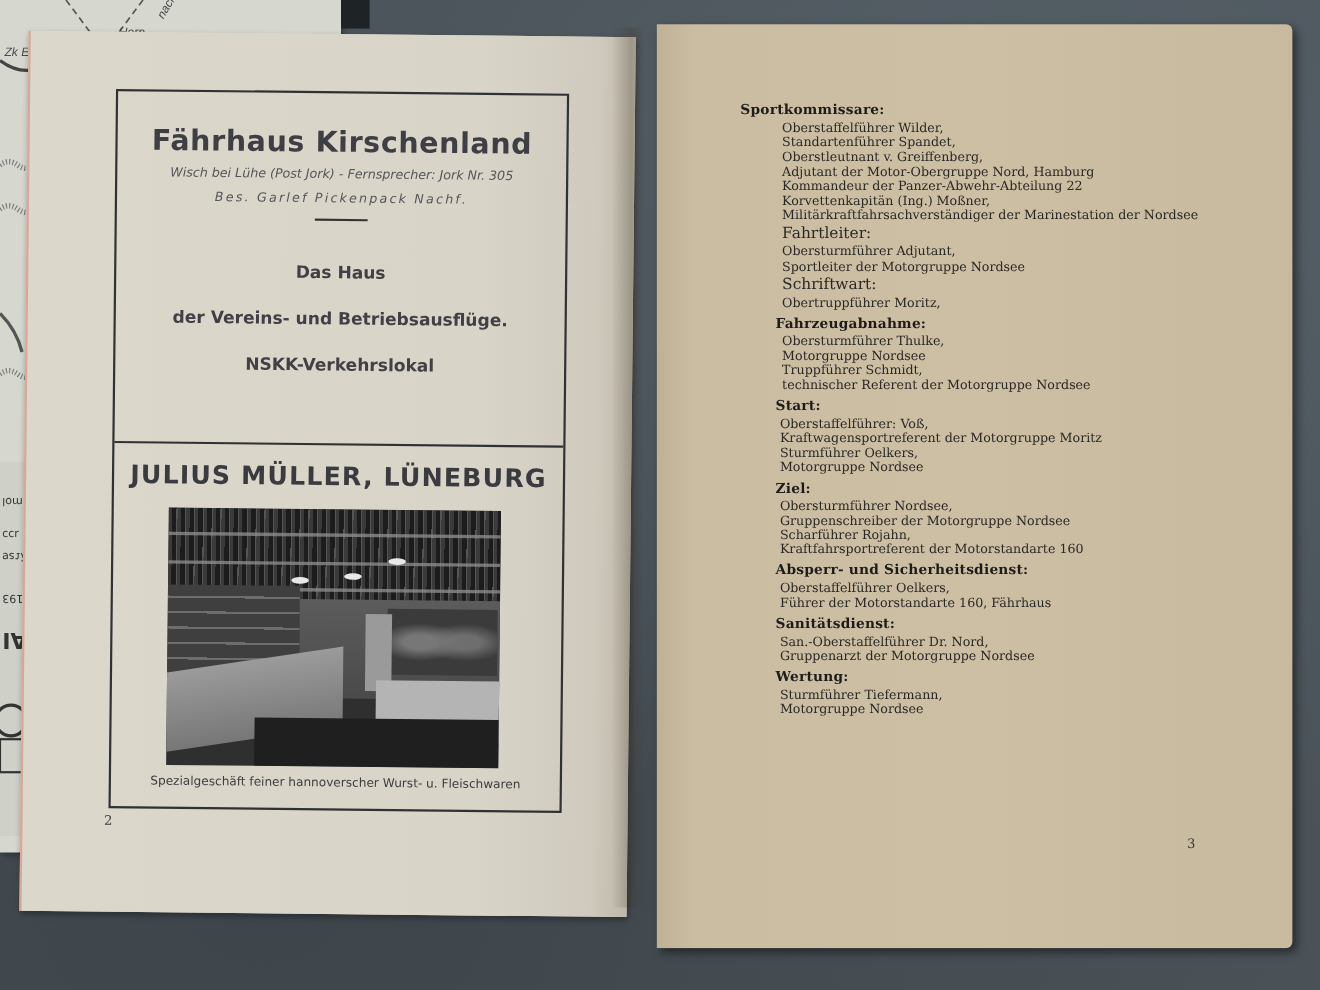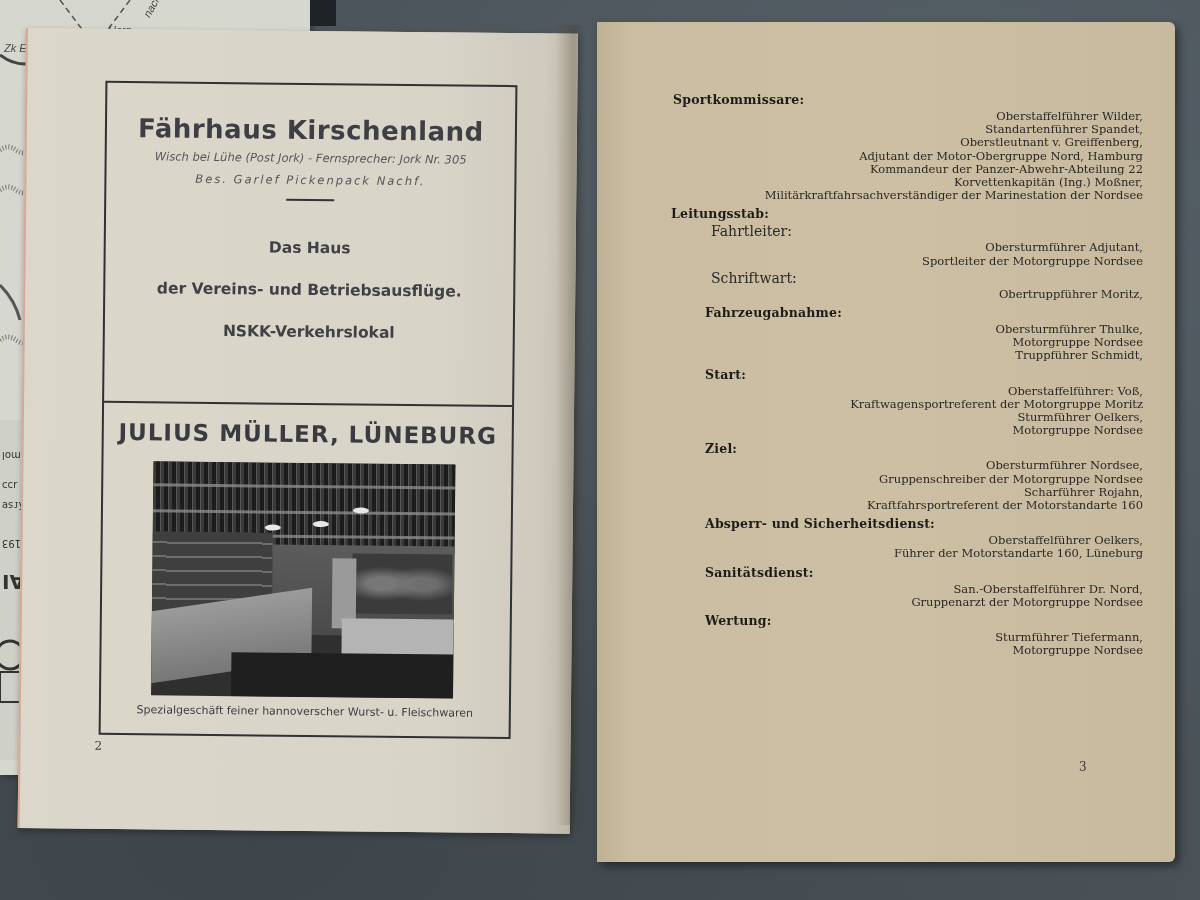--- a/index.html
+++ b/index.html
@@ -126,21 +126,21 @@
   .section-head {
     font-family: "DejaVu Serif", serif; font-weight: bold; font-size: 12.5px;
     color: #1e1c1a; letter-spacing: 0.2px; margin-top: 4px; line-height: 15px;
   }
   .section-head.sub { margin-left: 32px; }
   .entry {
     font-family: "DejaVu Serif", serif; font-size: 11.5px; color: #2a2825;
     line-height: 13.2px; margin-left: 38px;
   }
   .entry.shift { margin-left: 36px; }
-  .entry-group { margin-top: 3px; margin-bottom: 2px; text-align: right; }
+  .entry-group { margin-top: 3px; margin-bottom: 2px; }
   .subrole {
     font-family: "DejaVu Serif", serif; font-size: 14px; color: #2a2825;
     margin-left: 38px; margin-top: 3px; line-height: 14px;
   }
   .page-num-right {
     position: absolute; left: 482px; top: 738px; font-family: "DejaVu Serif", serif;
     font-size: 12px; color: #3a3a3a;
   }
 </style>
 </head>
@@ -216,36 +216,36 @@
     <div class="entry-group">
       <div class="entry">Oberstaffelführer Wilder,</div>
       <div class="entry">Standartenführer Spandet,</div>
       <div class="entry">Oberstleutnant v. Greiffenberg,</div>
       <div class="entry">Adjutant der Motor-Obergruppe Nord, Hamburg</div>
       <div class="entry">Kommandeur der Panzer-Abwehr-Abteilung 22</div>
       <div class="entry">Korvettenkapitän (Ing.) Moßner,</div>
       <div class="entry">Militärkraftfahrsachverständiger der Marinestation der Nordsee</div>
     </div>
 
-    <div class="section-head" style="margin-left:-2px;">Leitungsstab:</div>
     <div class="subrole">Fahrtleiter:</div>
     <div class="entry-group">
       <div class="entry">Obersturmführer Adjutant,</div>
       <div class="entry">Sportleiter der Motorgruppe Nordsee</div>
     </div>
     <div class="subrole">Schriftwart:</div>
     <div class="entry-group">
       <div class="entry">Obertruppführer Moritz,</div>
     </div>
 
     <div class="section-head sub">Fahrzeugabnahme:</div>
     <div class="entry-group">
       <div class="entry">Obersturmführer Thulke,</div>
       <div class="entry">Motorgruppe Nordsee</div>
       <div class="entry">Truppführer Schmidt,</div>
+      <div class="entry">technischer Referent der Motorgruppe Nordsee</div>
     </div>
 
     <div class="section-head sub">Start:</div>
     <div class="entry-group">
       <div class="entry shift">Oberstaffelführer: Voß,</div>
       <div class="entry shift">Kraftwagensportreferent der Motorgruppe Moritz</div>
       <div class="entry shift">Sturmführer Oelkers,</div>
       <div class="entry shift">Motorgruppe Nordsee</div>
     </div>
 
@@ -253,21 +253,21 @@
     <div class="entry-group">
       <div class="entry shift">Obersturmführer Nordsee,</div>
       <div class="entry shift">Gruppenschreiber der Motorgruppe Nordsee</div>
       <div class="entry shift">Scharführer Rojahn,</div>
       <div class="entry shift">Kraftfahrsportreferent der Motorstandarte 160</div>
     </div>
 
     <div class="section-head sub">Absperr- und Sicherheitsdienst:</div>
     <div class="entry-group">
       <div class="entry shift">Oberstaffelführer Oelkers,</div>
-      <div class="entry shift">Führer der Motorstandarte 160, Lüneburg</div>
+      <div class="entry shift">Führer der Motorstandarte 160, Fährhaus</div>
     </div>
 
     <div class="section-head sub">Sanitätsdienst:</div>
     <div class="entry-group">
       <div class="entry shift">San.-Oberstaffelführer Dr. Nord,</div>
       <div class="entry shift">Gruppenarzt der Motorgruppe Nordsee</div>
     </div>
 
     <div class="section-head sub">Wertung:</div>
     <div class="entry-group">

